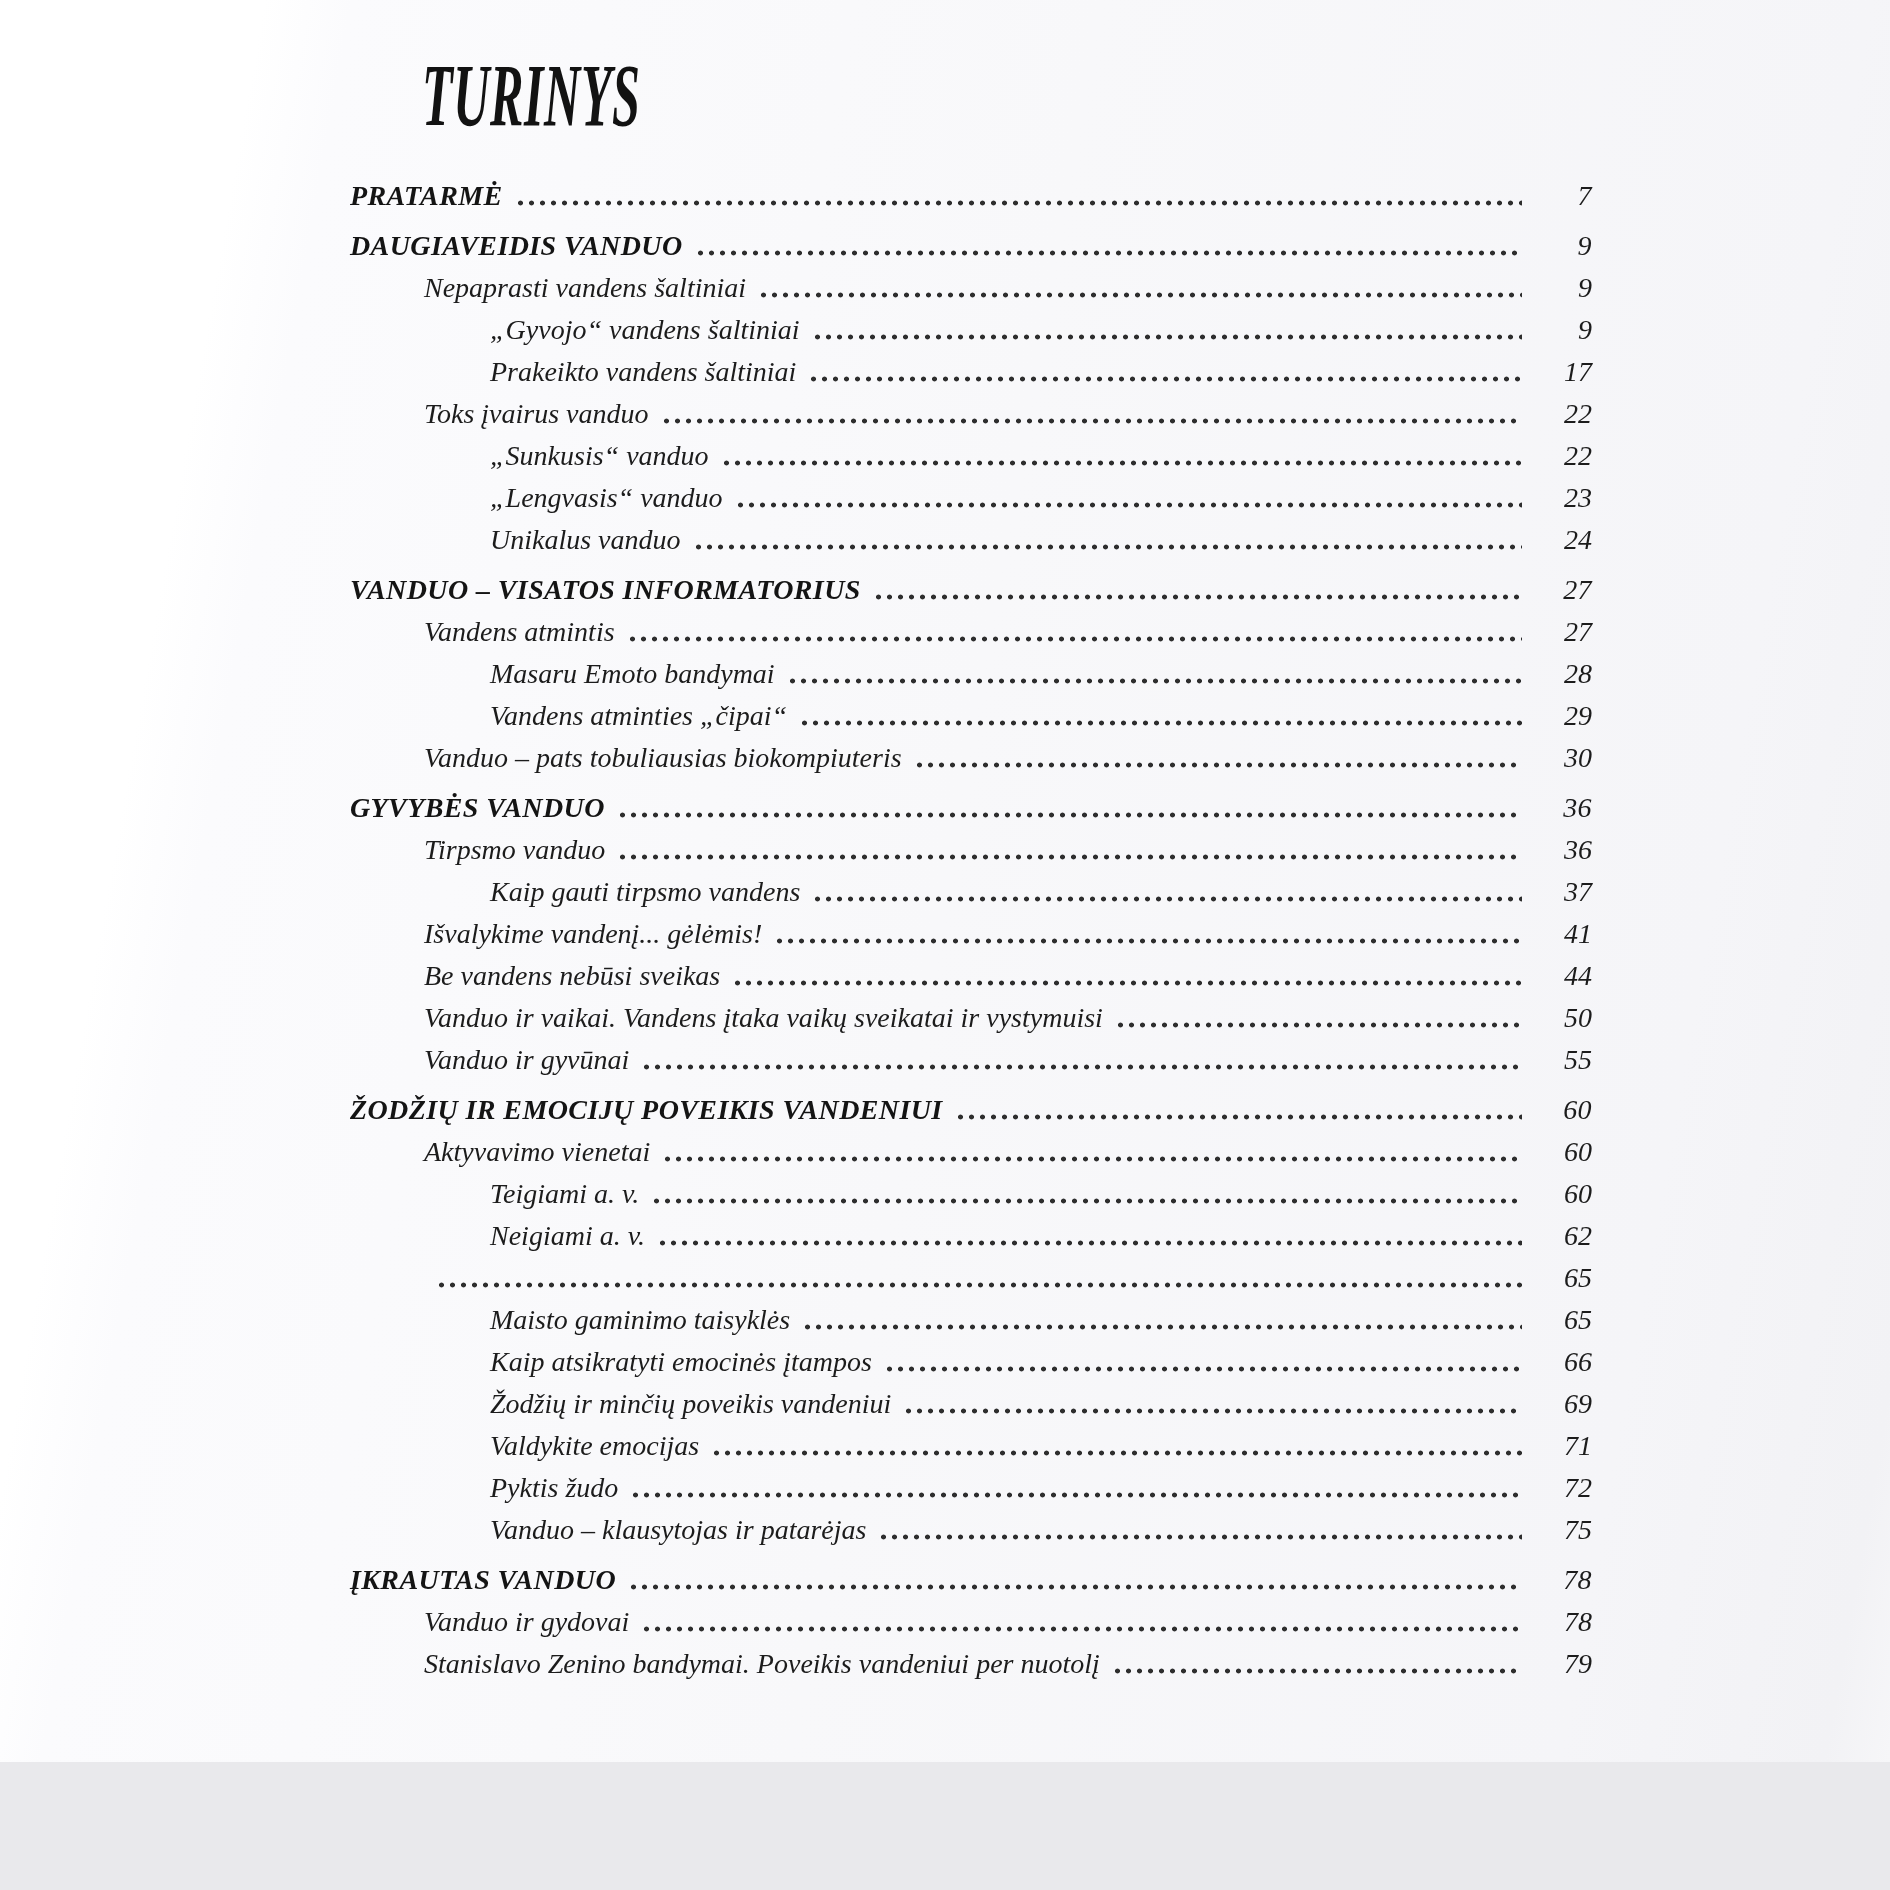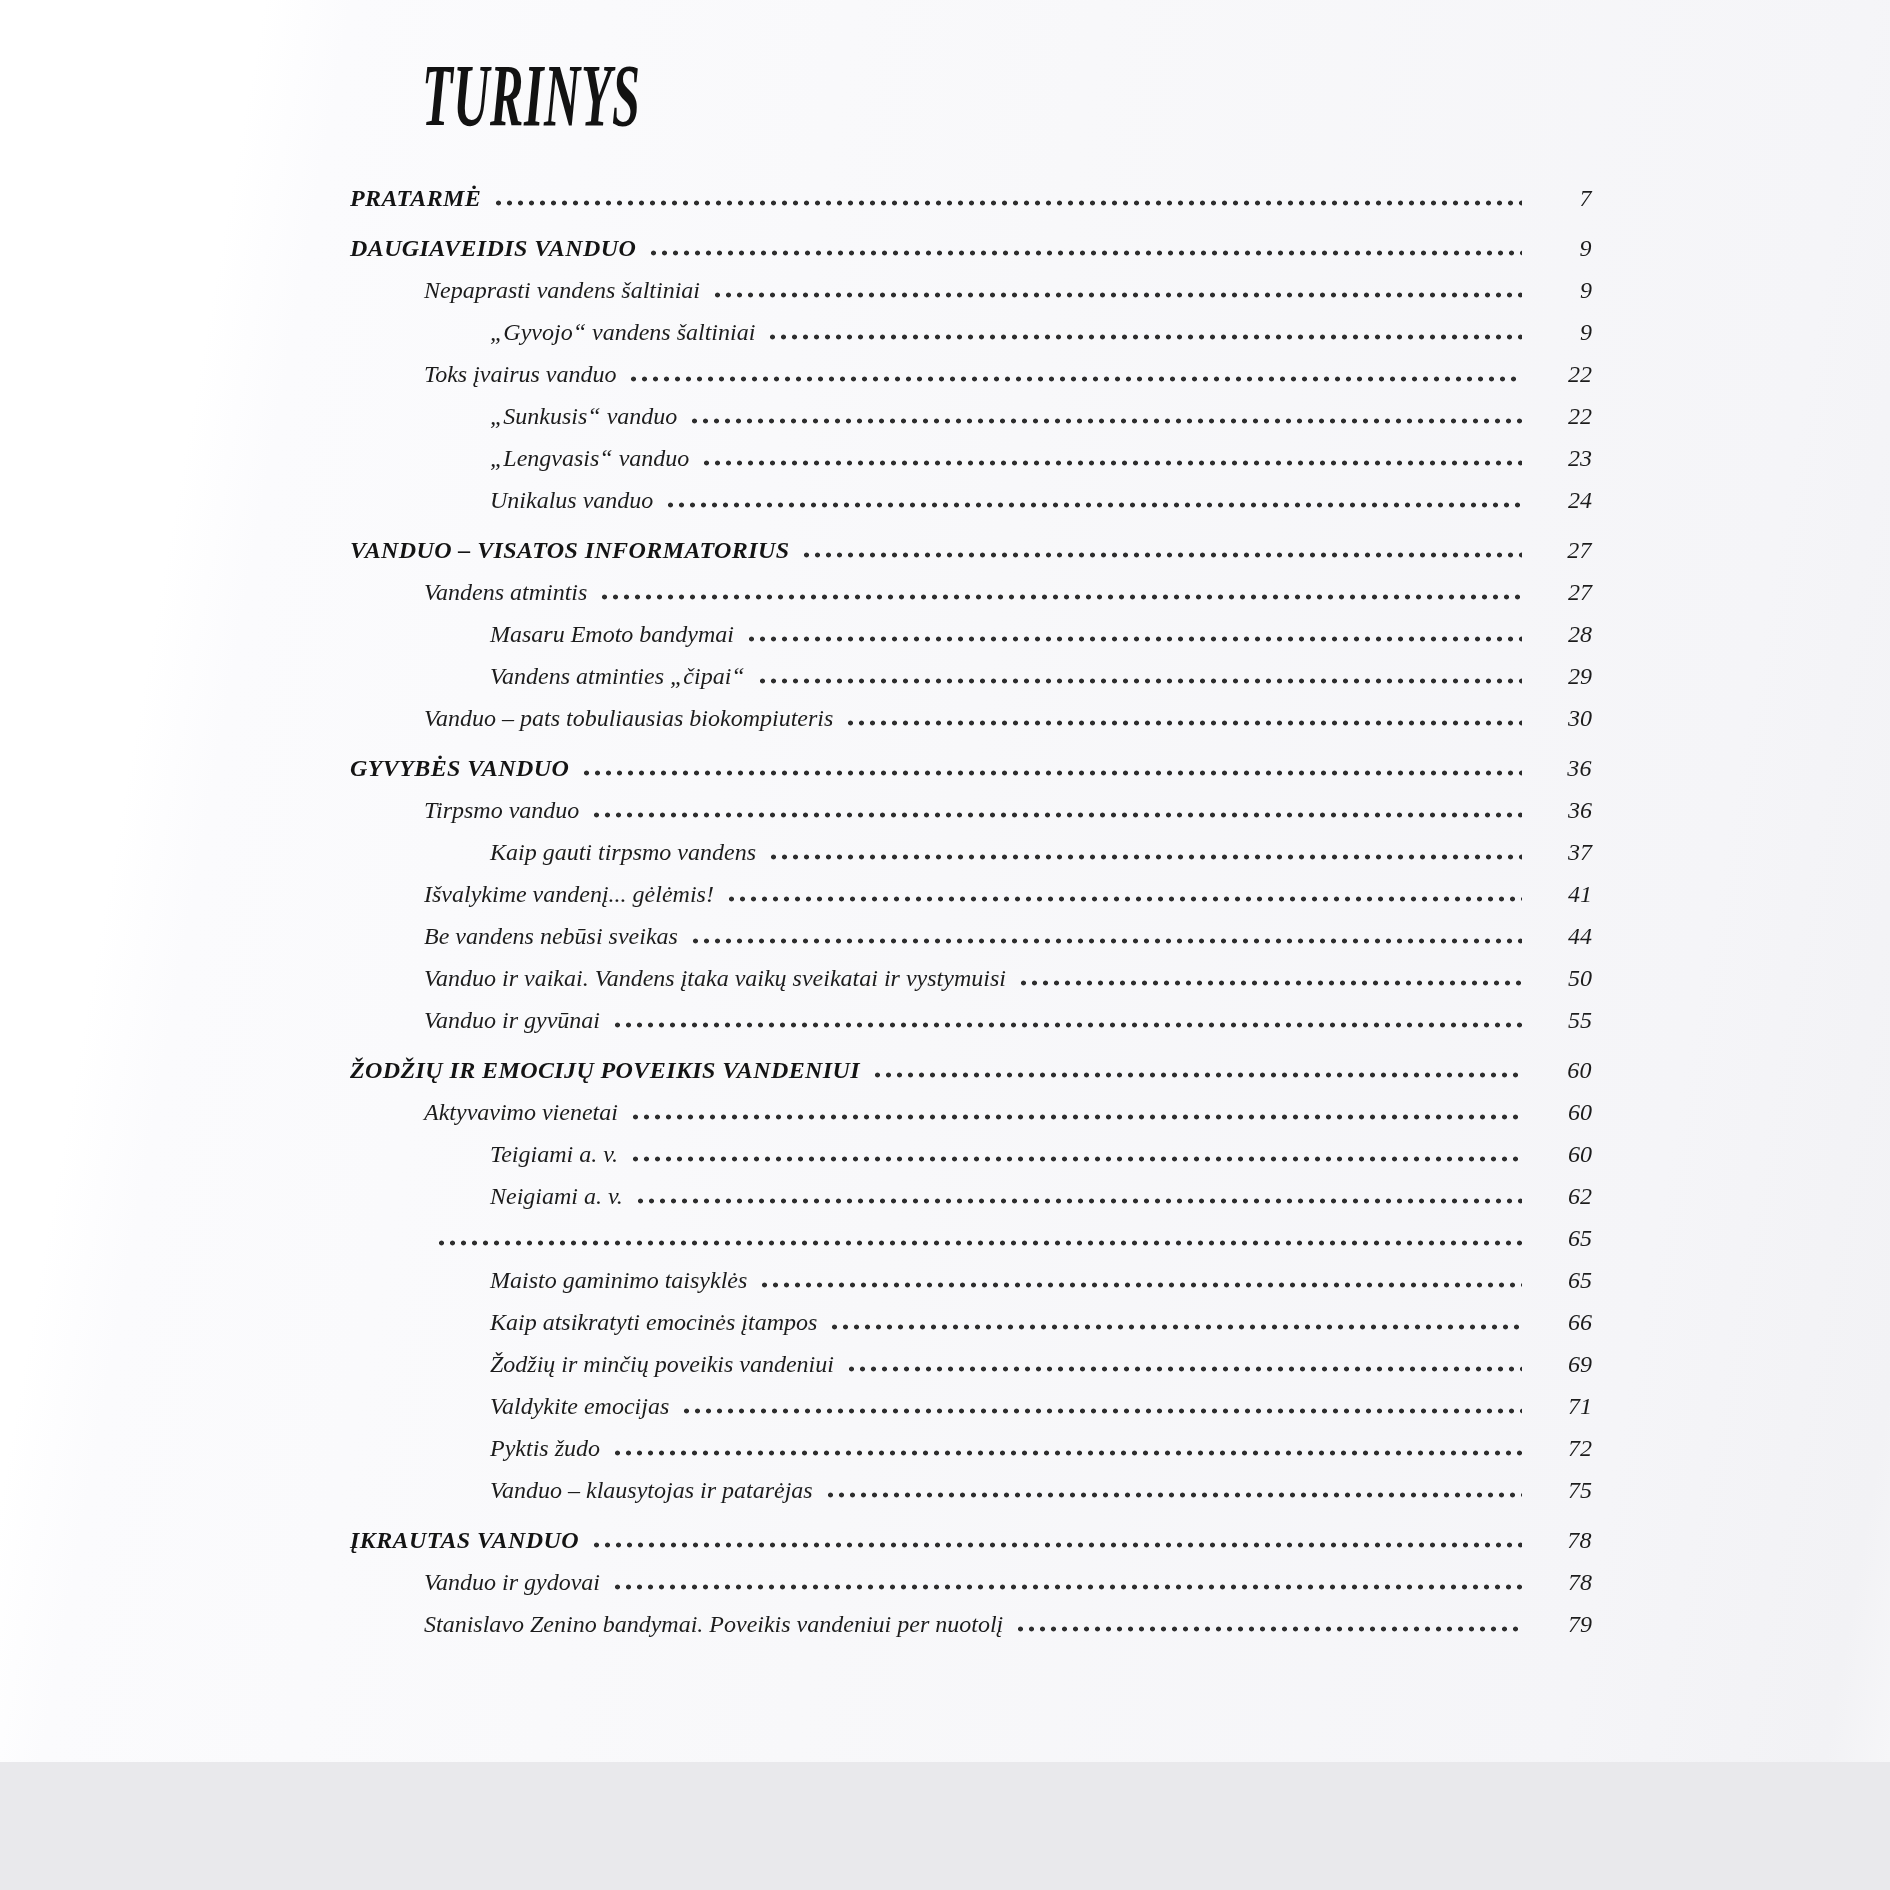--- a/index.html
+++ b/index.html
@@ -37,21 +37,21 @@
   .toc {
     position: absolute;
     left: 350px;
     top: 168px;
     width: 1242px;
   }
   .row {
     display: flex;
     align-items: flex-end;
     height: 42px;
-    font-size: 24px;
+    font-size: 28px;
     line-height: 1;
     white-space: nowrap;
   }
   .row.chapter {
     font-weight: bold;
     letter-spacing: 0.4px;
     color: #141414;
   }
   .row.gap { margin-top: 8px; }
   .row.lvl1 { padding-left: 74px; }
@@ -95,20 +95,25 @@
       <div class="row lvl1">
         <span class="label">Nepaprasti vandens šaltiniai</span>
         <span class="leader"></span>
         <span class="pagenum">9</span>
       </div>
       <div class="row lvl2">
         <span class="label">„Gyvojo“ vandens šaltiniai</span>
         <span class="leader"></span>
         <span class="pagenum">9</span>
       </div>
+      <div class="row lvl2">
+        <span class="label">Prakeikto vandens šaltiniai</span>
+        <span class="leader"></span>
+        <span class="pagenum">17</span>
+      </div>
       <div class="row lvl1">
         <span class="label">Toks įvairus vanduo</span>
         <span class="leader"></span>
         <span class="pagenum">22</span>
       </div>
       <div class="row lvl2">
         <span class="label">„Sunkusis“ vanduo</span>
         <span class="leader"></span>
         <span class="pagenum">22</span>
       </div>

